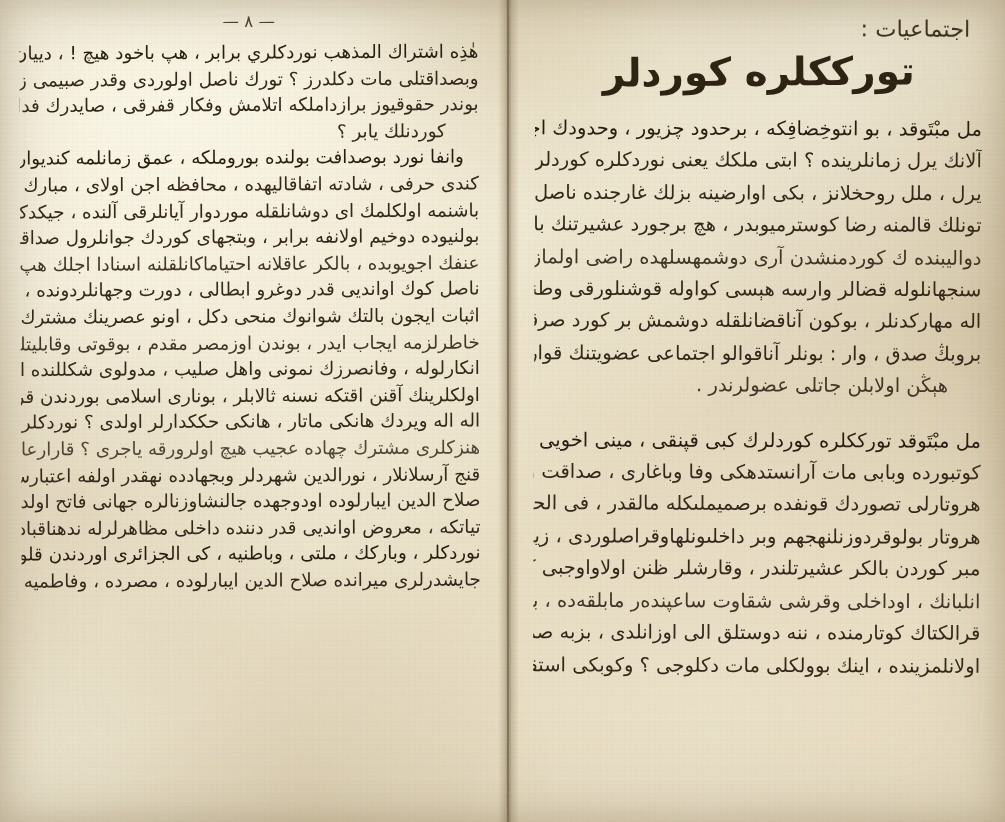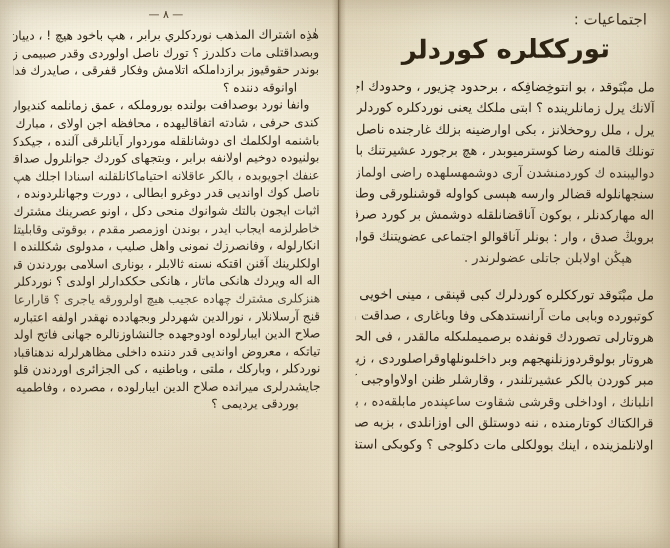--- a/index.html
+++ b/index.html
@@ -161,39 +161,38 @@
   <div class="paper"></div>
   <div class="grain"></div>
   <div class="stains"></div>
 
   <div id="left-page" class="page-col tilt-a">
     <div class="folio">— ٨ —</div>
     <div class="body-block">
       <span class="ar-line ink-strong">هٰذِه اشتراك المذهب نوردكلري برابر ، هپ باخود هيچ ! ، دييان</span>
       <span class="ar-line">وبصداقتلى مات دكلدرز ؟ تورك ناصل اولوردى وقدر صبيمى زكاردنك</span>
       <span class="ar-line">بوندر حقوقيوز برازداملكه اتلامش وفكار قفرقى ، صايدرك فداكارلغرلى</span>
-      <span class="ar-line indent-2">اوانوقه دننده ؟</span>
+      <span class="ar-line indent-2">كوردنلك يابر ؟</span>
       <span class="ar-line indent-1 ink-strong">وانفا نورد بوصدافت بولنده بوروملكه ، عمق زمانلمه كنديوارلمنز</span>
       <span class="ar-line">كندى حرفى ، شادته اتفاقاليهده ، محافظه اجن اولاى ، مبارك بودنى</span>
       <span class="ar-line">باشنمه اولكلمك اى دوشانلقله موردوار آيانلرقى آلنده ، جيكدكندى</span>
       <span class="ar-line">بولنيوده دوخيم اولانفه برابر ، وبتجهاى كوردك جوانلرول صداقته</span>
       <span class="ar-line ink-fade-a">عنفك اجويوبده ، بالكر عاقلانه احتياماكانلقلنه اسنادا اجلك هپ بروجهله</span>
       <span class="ar-line">ناصل كوك اوانديى قدر دوغرو ابطالى ، دورت وجهانلردونده ، بونى</span>
       <span class="ar-line">اثبات ايجون بالتك شوانوك منحى دكل ، اونو عصرينك مشترك ماضيمزى</span>
       <span class="ar-line ink-fade-a">خاطرلزمه ايجاب ايدر ، بوندن اوزمصر مقدم ، بوقوتى وقابليتلرله</span>
       <span class="ar-line">انكارلوله ، وفانصرزك نمونى واهل صليب ، مدولوى شكللنده اسلام</span>
       <span class="ar-line">اولكلرينك آقنن اقتكه نسنه ثالابلر ، بونارى اسلامى بوردندن قرقنى ايجون</span>
       <span class="ar-line">اله اله ويردك هانكى ماتار ، هانكى حككدارلر اولدى ؟ نوردكلره كوردنلك</span>
       <span class="ar-line ink-fade-b">هنزكلرى مشترك چهاده عجيب هيچ اولرورقه ياجرى ؟ قارارعاقلر ، ابراهيم</span>
       <span class="ar-line">قنج آرسلانلار ، نورالدين شهردلر وبجهادده نهقدر اولفه اعتبارسه</span>
       <span class="ar-line">صلاح الدين ايبارلوده اودوجهده جالنشاوزنالره جهانى فاتح اولدى ايقاوبوردى</span>
       <span class="ar-line">تياتكه ، معروض اوانديى قدر دننده داخلى مظاهرلرله ندهناقبادياوردى</span>
       <span class="ar-line ink-strong">نوردكلر ، وباركك ، ملتى ، وباطنيه ، كى الجزائرى اوردندن قلوردفه</span>
       <span class="ar-line">جايشدرلرى ميرانده صلاح الدين ايبارلوده ، مصرده ، وفاطميه ، رافضيللكنك</span>
-      <span class="ar-line indent-2">بوردقى يرديمى ؟</span>
     </div>
   </div>
 
   <div id="right-page" class="page-col tilt-b">
     <div class="section-title">اجتماعيات :</div>
     <div class="headline">تورككلره كوردلر</div>
     <div class="body-block">
       <span class="ar-line ink-strong">مل مبْتَوقد ، بو انتوخِضافِكه ، برحدود چزيور ، وحدودك اچنه</span>
       <span class="ar-line">آلانك يرل زمانلرينده ؟ ابتى ملكك يعنى نوردكلره كوردلرك سايى اوازاقفرق</span>
       <span class="ar-line">يرل ، ملل روحخلانز ، بكى اوارضينه بزلك غارجنده ناصل هيچ برتورك</span>

